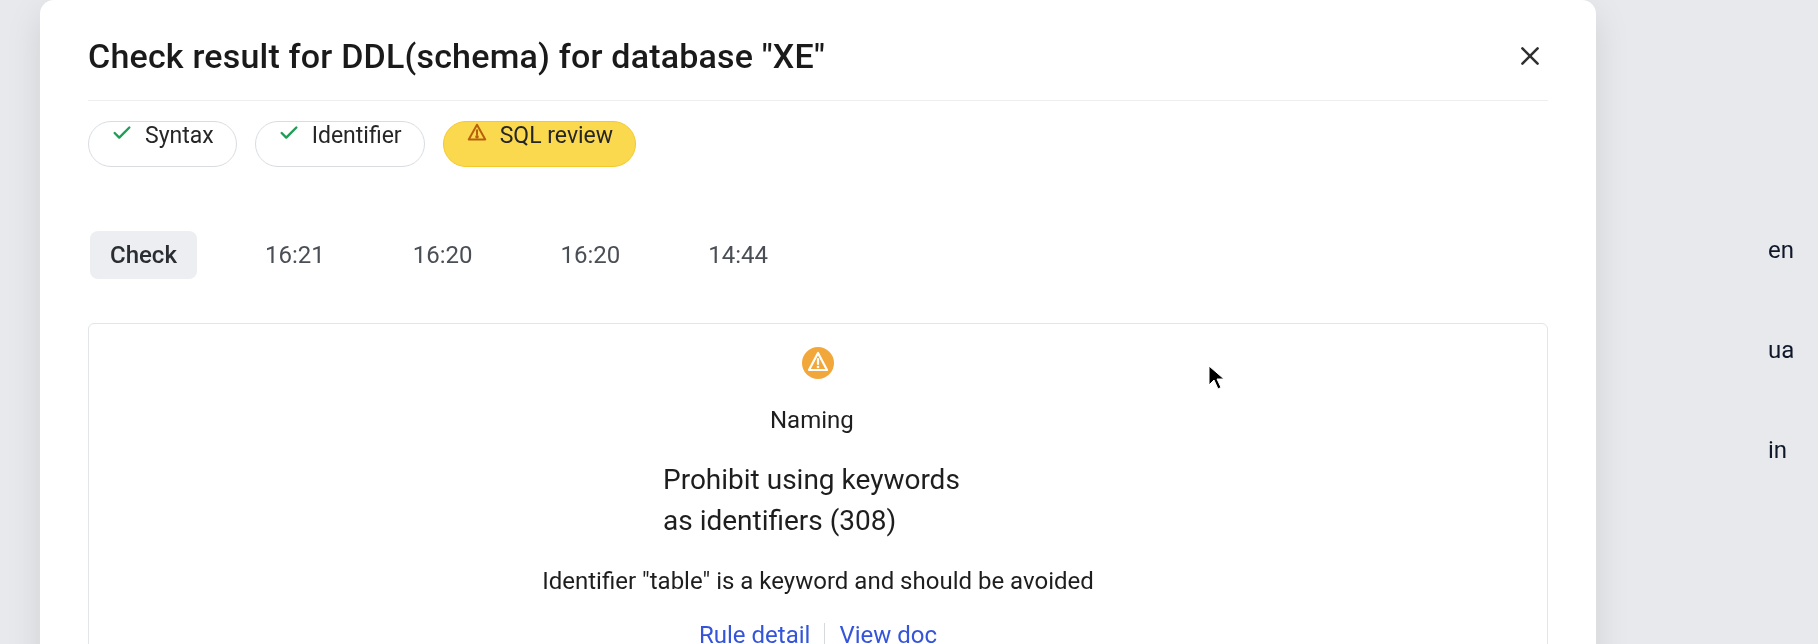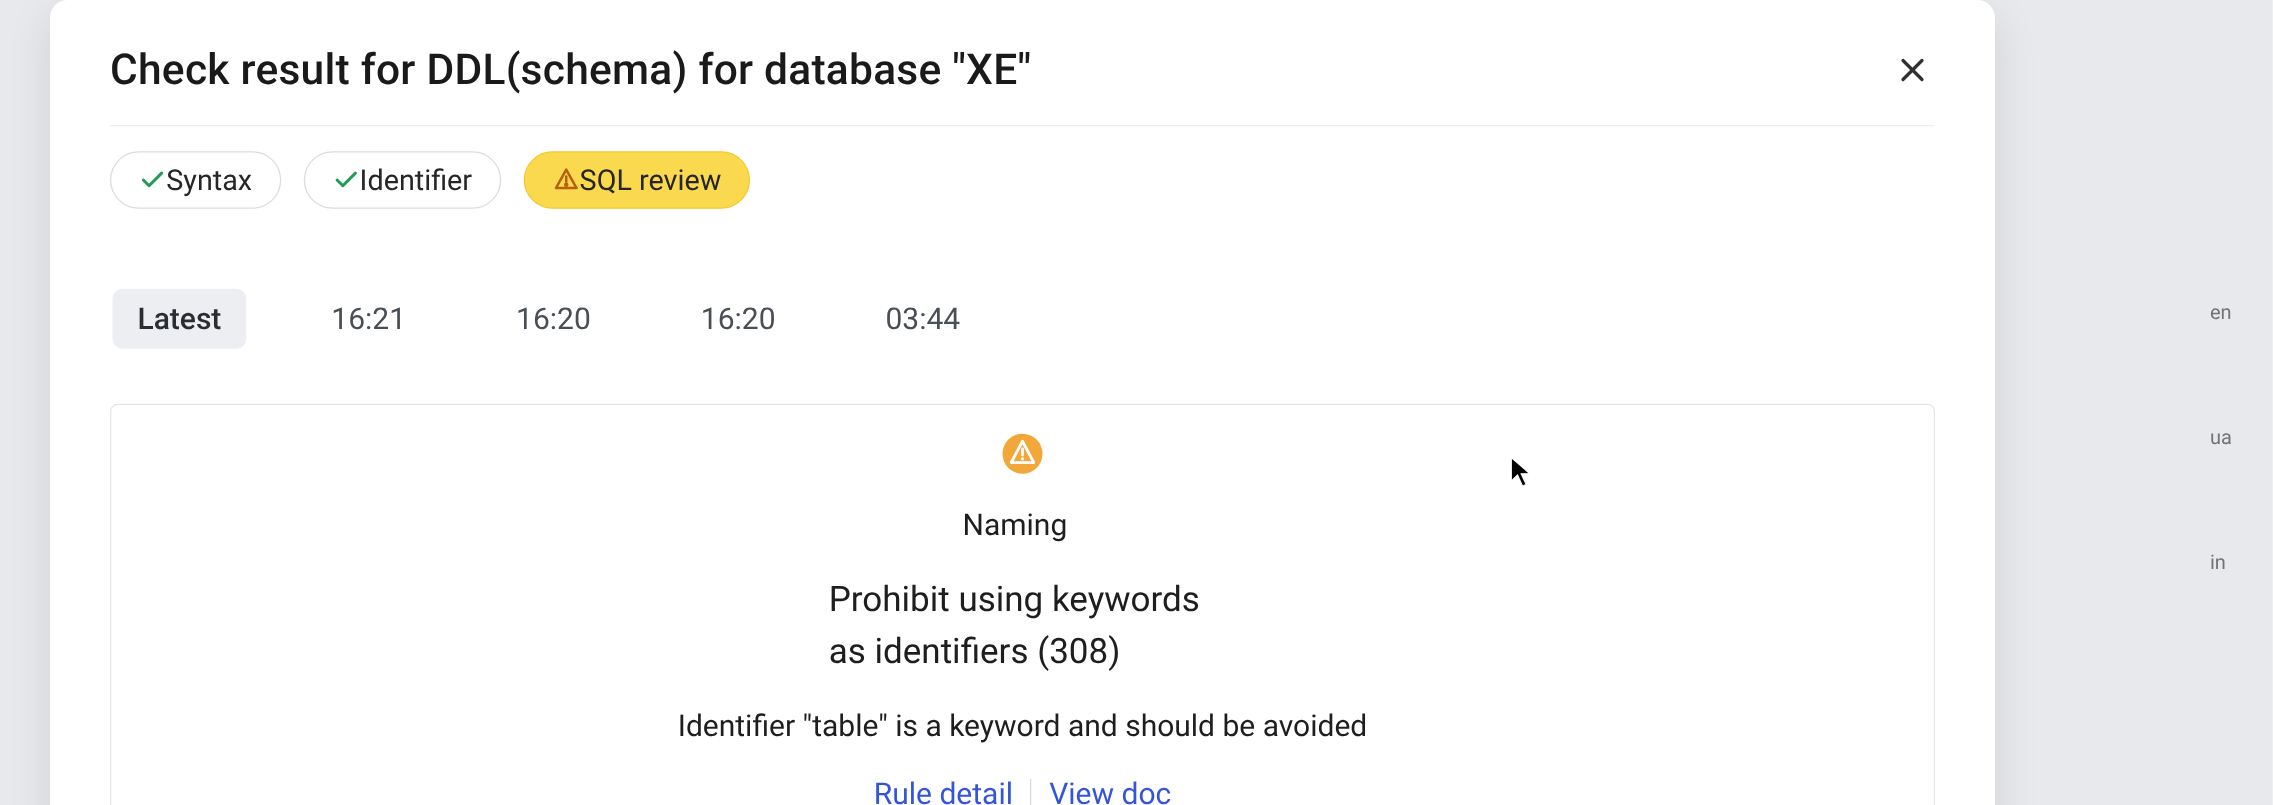--- a/index.html
+++ b/index.html
@@ -9,22 +9,22 @@
     font-family: -apple-system, BlinkMacSystemFont, "Segoe UI", Roboto, sans-serif;
     background: #e8e9ec;
     overflow: hidden;
     position: relative;
   }
   .bg-peek {
     position: absolute;
     right: 0;
     top: 200px;
     width: 50px;
-    color: #737373;
-    font-size: 16px;
+    color: #0f172a;
+    font-size: 24px;
     line-height: 100px;
   }
   .modal {
     position: absolute;
     left: 40px;
     top: 0;
     width: 1556px;
     background: #fff;
     border-radius: 14px;
     box-shadow: 0 12px 36px rgba(0,0,0,0.10);
@@ -51,21 +51,22 @@
   }
   .close-x svg { width: 26px; height: 26px; }
 
   .pill-row {
     display: flex;
     gap: 18px;
     margin-top: 20px;
   }
   .pill {
     display: inline-flex;
-    align-items: center;
+    align-items: flex-start;
+    gap: 12px;
     height: 46px;
     padding: 0 22px;
     border-radius: 999px;
     border: 1.5px solid #d9dde1;
     background: #fff;
     font-size: 23px;
     color: #262626;
     cursor: pointer;
   }
   .pill.warn {
@@ -210,25 +211,25 @@
           <path d="M12 3 L21 19 L3 19 Z"></path>
             <line x1="12" y1="9" x2="12" y2="13.5"></line>
             <circle cx="12" cy="16.2" r="0.9" fill="#b8610c"></circle>
         </svg>
       </span>
       <span>SQL review</span>
     </div>
   </div>
 
   <div class="time-tabs">
-    <div class="time-tab active">Latest</div>
+    <div class="time-tab active">Check</div>
     <div class="time-tab">16:21</div>
     <div class="time-tab">16:20</div>
     <div class="time-tab">16:20</div>
-    <div class="time-tab">03:44</div>
+    <div class="time-tab">14:44</div>
   </div>
 
   <div class="result-box">
     <div class="warn-badge">
       <svg width="34" height="34" viewBox="0 0 34 34">
         <circle cx="17" cy="17" r="16" fill="#f2a73b"></circle>
         <path d="M17 7 L26 24 L8 24 Z" fill="none" stroke="#fff" stroke-width="2.2" stroke-linejoin="round"></path>
         <line x1="17" y1="13" x2="17" y2="18" stroke="#fff" stroke-width="2.2" stroke-linecap="round"></line>
         <circle cx="17" cy="21" r="1.3" fill="#fff"></circle>
       </svg>

